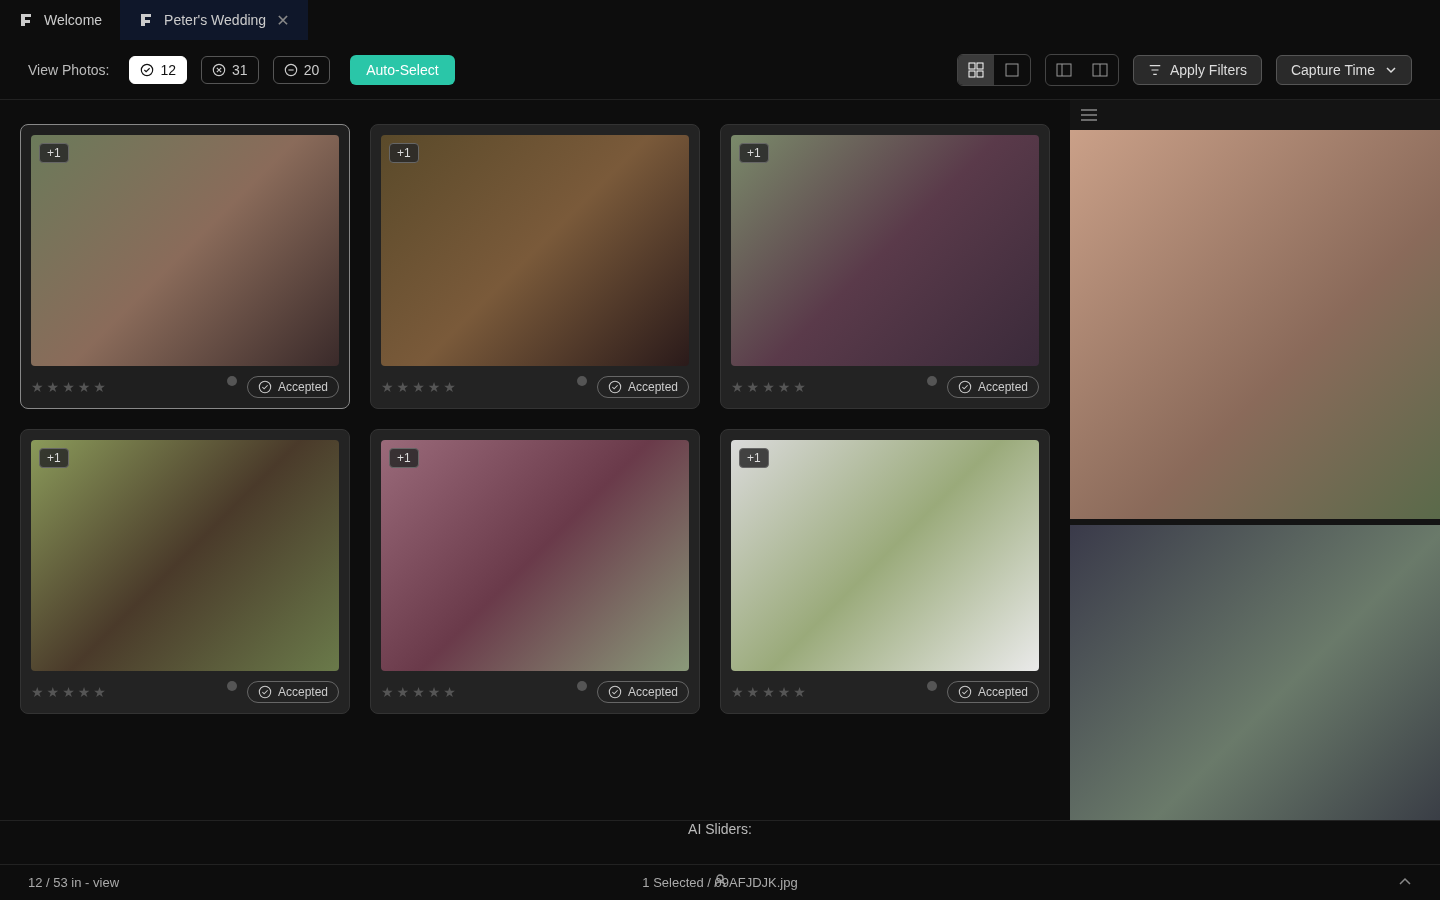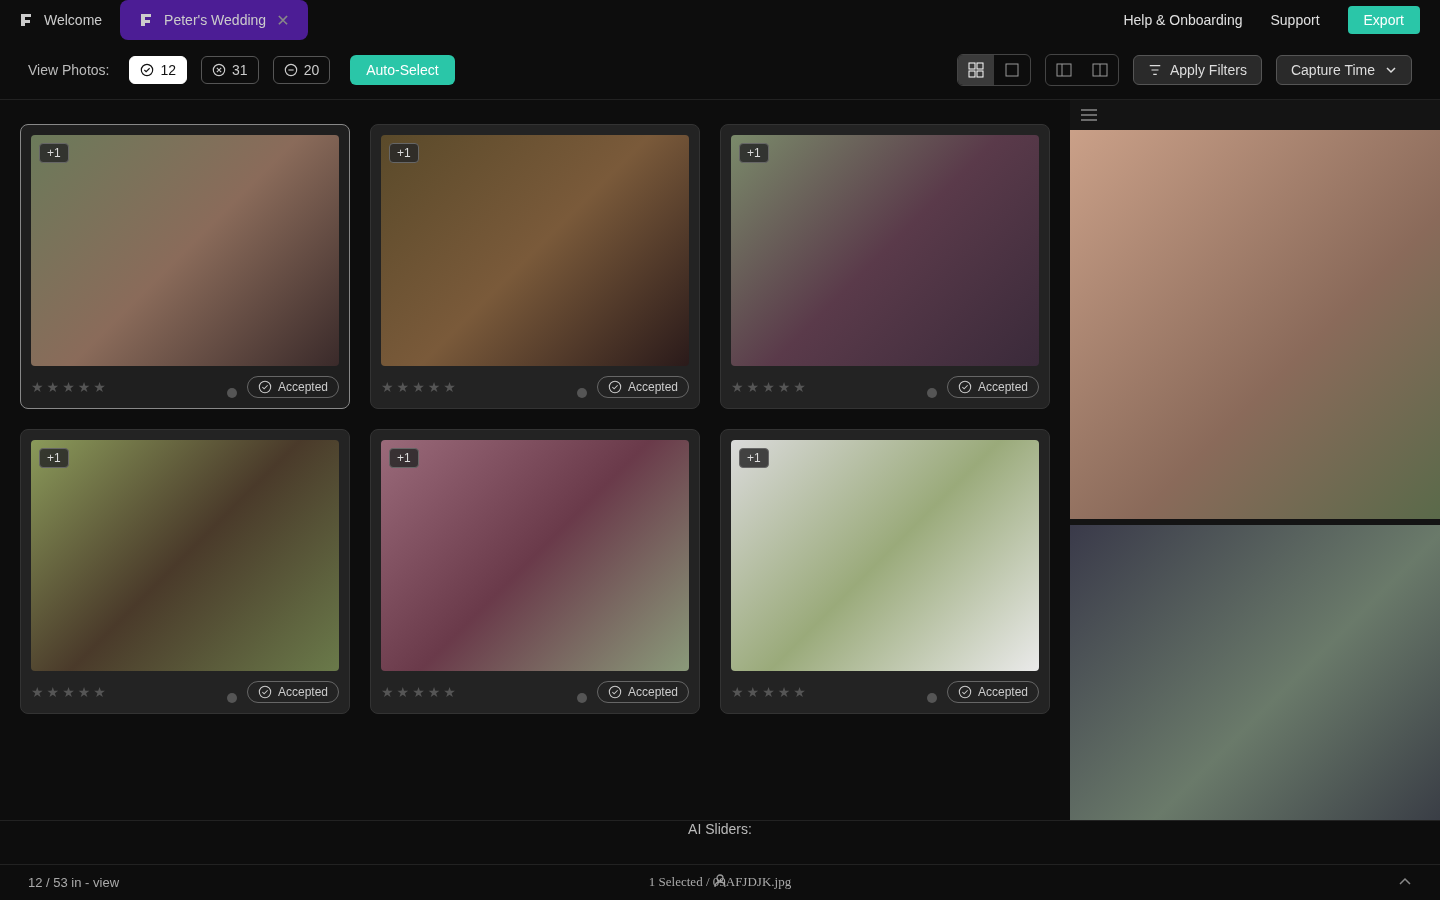--- a/index.html
+++ b/index.html
@@ -1,19 +1,19 @@
 <!DOCTYPE html>
 <html><head>
 <meta charset="utf-8">
 <style>
 * { margin:0; padding:0; box-sizing:border-box; font-family:-apple-system,BlinkMacSystemFont,"Segoe UI",sans-serif; }
 body { background:#0d0d0d; color:#e0e0e0; width:1440px; height:900px; overflow:hidden; font-size:14px; }
 .top-bar { height:40px; background:#0d0d0d; display:flex; align-items:stretch; }
 .tab { display:flex; align-items:center; padding:0 18px; gap:10px; color:#ccc; cursor:pointer; }
-.tab.active { background:#4c1d95;border-radius:8px; }
+.tab.active { background:#0f172a; }
 .tab-close { font-size:16px; color:#888; cursor:pointer; }
 .logo-f { width:16px; height:16px; display:inline-flex; align-items:center; justify-content:center; }
 .spacer { flex:1; }
 .top-links { display:flex; align-items:center; gap:28px; padding-right:20px; }
 .export-btn { background:#2ac6a8; color:#fff; padding:6px 16px; border-radius:4px; cursor:pointer; }
 
 .toolbar { height:60px; display:flex; align-items:center; padding:0 28px; gap:14px; border-bottom:1px solid #222; }
 .toolbar-label { color:#bbb; margin-right:6px; }
 .pill { display:flex; align-items:center; gap:6px; border:1px solid #555; border-radius:6px; padding:5px 10px; cursor:pointer; color:#ccc; }
 .pill.selected { background:#fff; color:#111; border-color:#fff; }
@@ -27,41 +27,41 @@
 .main { display:flex; height:calc(100% - 40px - 60px - 44px - 36px); }
 .grid-area { flex:1; padding:24px 20px; overflow:auto; }
 .grid { display:grid; grid-template-columns:repeat(3,1fr); gap:20px; }
 .card { background:#232323; border:1px solid #333; border-radius:8px; padding:10px; display:flex; flex-direction:column; }
 .card.selected { border:1px solid #888; background:#1f1f1f; }
 .thumb { width:100%; aspect-ratio:4/3; border-radius:4px; background:#555 center/cover; position:relative; }
 .badge { position:absolute; top:8px; left:8px; background:rgba(40,40,40,.85); border:1px solid #666; color:#ddd; border-radius:4px; padding:2px 7px; font-size:12px; }
 .card-footer { display:flex; align-items:center; justify-content:space-between; padding-top:10px; }
 .stars { display:flex; gap:3px; color:#555; font-size:14px; }
 .star { cursor:pointer; }
-.dot-status { display:flex; align-items:flex-end; gap:10px; }
+.dot-status { display:flex; align-items:flex-start; gap:10px; }
 .color-dot { width:10px; height:10px; border-radius:50%; background:#555; }
 .accepted-pill { display:flex; align-items:center; gap:6px; border:1px solid #666; border-radius:12px; padding:3px 10px; font-size:12px; color:#ccc; }
 .check-circle { width:14px; height:14px; }
 
 .side-panel { width:370px; background:#141414; display:flex; flex-direction:column; overflow:auto; }
 .panel-toggle { padding:8px 10px; color:#888; cursor:pointer; }
 .preview-stack { display:flex; flex-direction:column; gap:6px; padding:0 0 10px 0; }
 .preview-img { width:100%; aspect-ratio:1/1.05; background:#666 center/cover; }
 
 .slider-bar { height:44px; border-top:1px solid #222; display:flex; align-items:center; padding:0 28px; gap:18px; background:#0d0d0d;flex-direction:column; }
 .slider-label { color:#bbb; }
 .slider-track { width:160px; height:4px; background:#333; border-radius:2px; position:relative; }
 .slider-fill { position:absolute; left:0; top:0; bottom:0; background:#2ac6a8; border-radius:2px; }
 .slider-thumb { position:absolute; top:50%; width:12px; height:12px; background:#fff; border-radius:50%; transform:translate(-50%,-50%); }
 .slider-tick { position:absolute; top:50%; width:4px; height:4px; background:#666; border-radius:50%; transform:translate(-50%,-50%); }
 .slider-value { color:#8b5cf6; font-size:14px; width:48px; }
 .slider-icon { color:#999; }
 
 .status-bar { height:35px; border-top:1px solid #222; display:flex; align-items:center; padding:0 28px; color:#aaa; font-size:13px; }
-.status-center { position:absolute; left:50%; transform:translateX(-50%);font-family:Liberation Serif, serif; }
+.status-center { position:absolute; left:50%; transform:translateX(-50%); }
 .chevron-up { margin-left:auto; cursor:pointer; color:#888; }
 
 svg { display:block; }
 
 
 .ph1{background:linear-gradient(135deg,#6b7a5a 0%,#8a6b5a 50%,#3a2a2a 100%);}
 .ph2{background:linear-gradient(135deg,#5a4a2a 0%,#7a5a3a 50%,#2a1a1a 100%);}
 .ph3{background:linear-gradient(135deg,#7a8a6a 0%,#5a3a4a 50%,#3a2a3a 100%);}
 .ph4{background:linear-gradient(135deg,#8a9a5a 0%,#4a3a2a 50%,#6a7a4a 100%);}
 .ph5{background:linear-gradient(135deg,#9a6a7a 0%,#6a3a4a 50%,#8a9a7a 100%);}
@@ -84,25 +84,20 @@
   <div class="tab active">
     <span class="logo-f">
       <svg width="14" height="14" viewBox="0 0 14 14">
           <path d="M2 1h10v3H6v3h5v3H6v3H2z" fill="#ccc"></path>
         </svg>
     </span>
     <span>Peter's Wedding</span>
     <span class="tab-close">✕</span>
   </div>
   <div class="spacer"></div>
-  <div class="top-links">
-    <span>Help &amp; Onboarding</span>
-    <span>Support</span>
-    <span class="export-btn">Export</span>
-  </div>
 </div>
 
 <div class="toolbar">
   <span class="toolbar-label">View Photos:</span>
 
   <div class="pill selected">
     <svg width="14" height="14" viewBox="0 0 16 16">
         <circle cx="8" cy="8" r="6.5" fill="none" stroke="currentColor" stroke-width="1.3"></circle>
         <path d="M5 8l2 2 4-4" fill="none" stroke="currentColor" stroke-width="1.3"></path>
       </svg>

